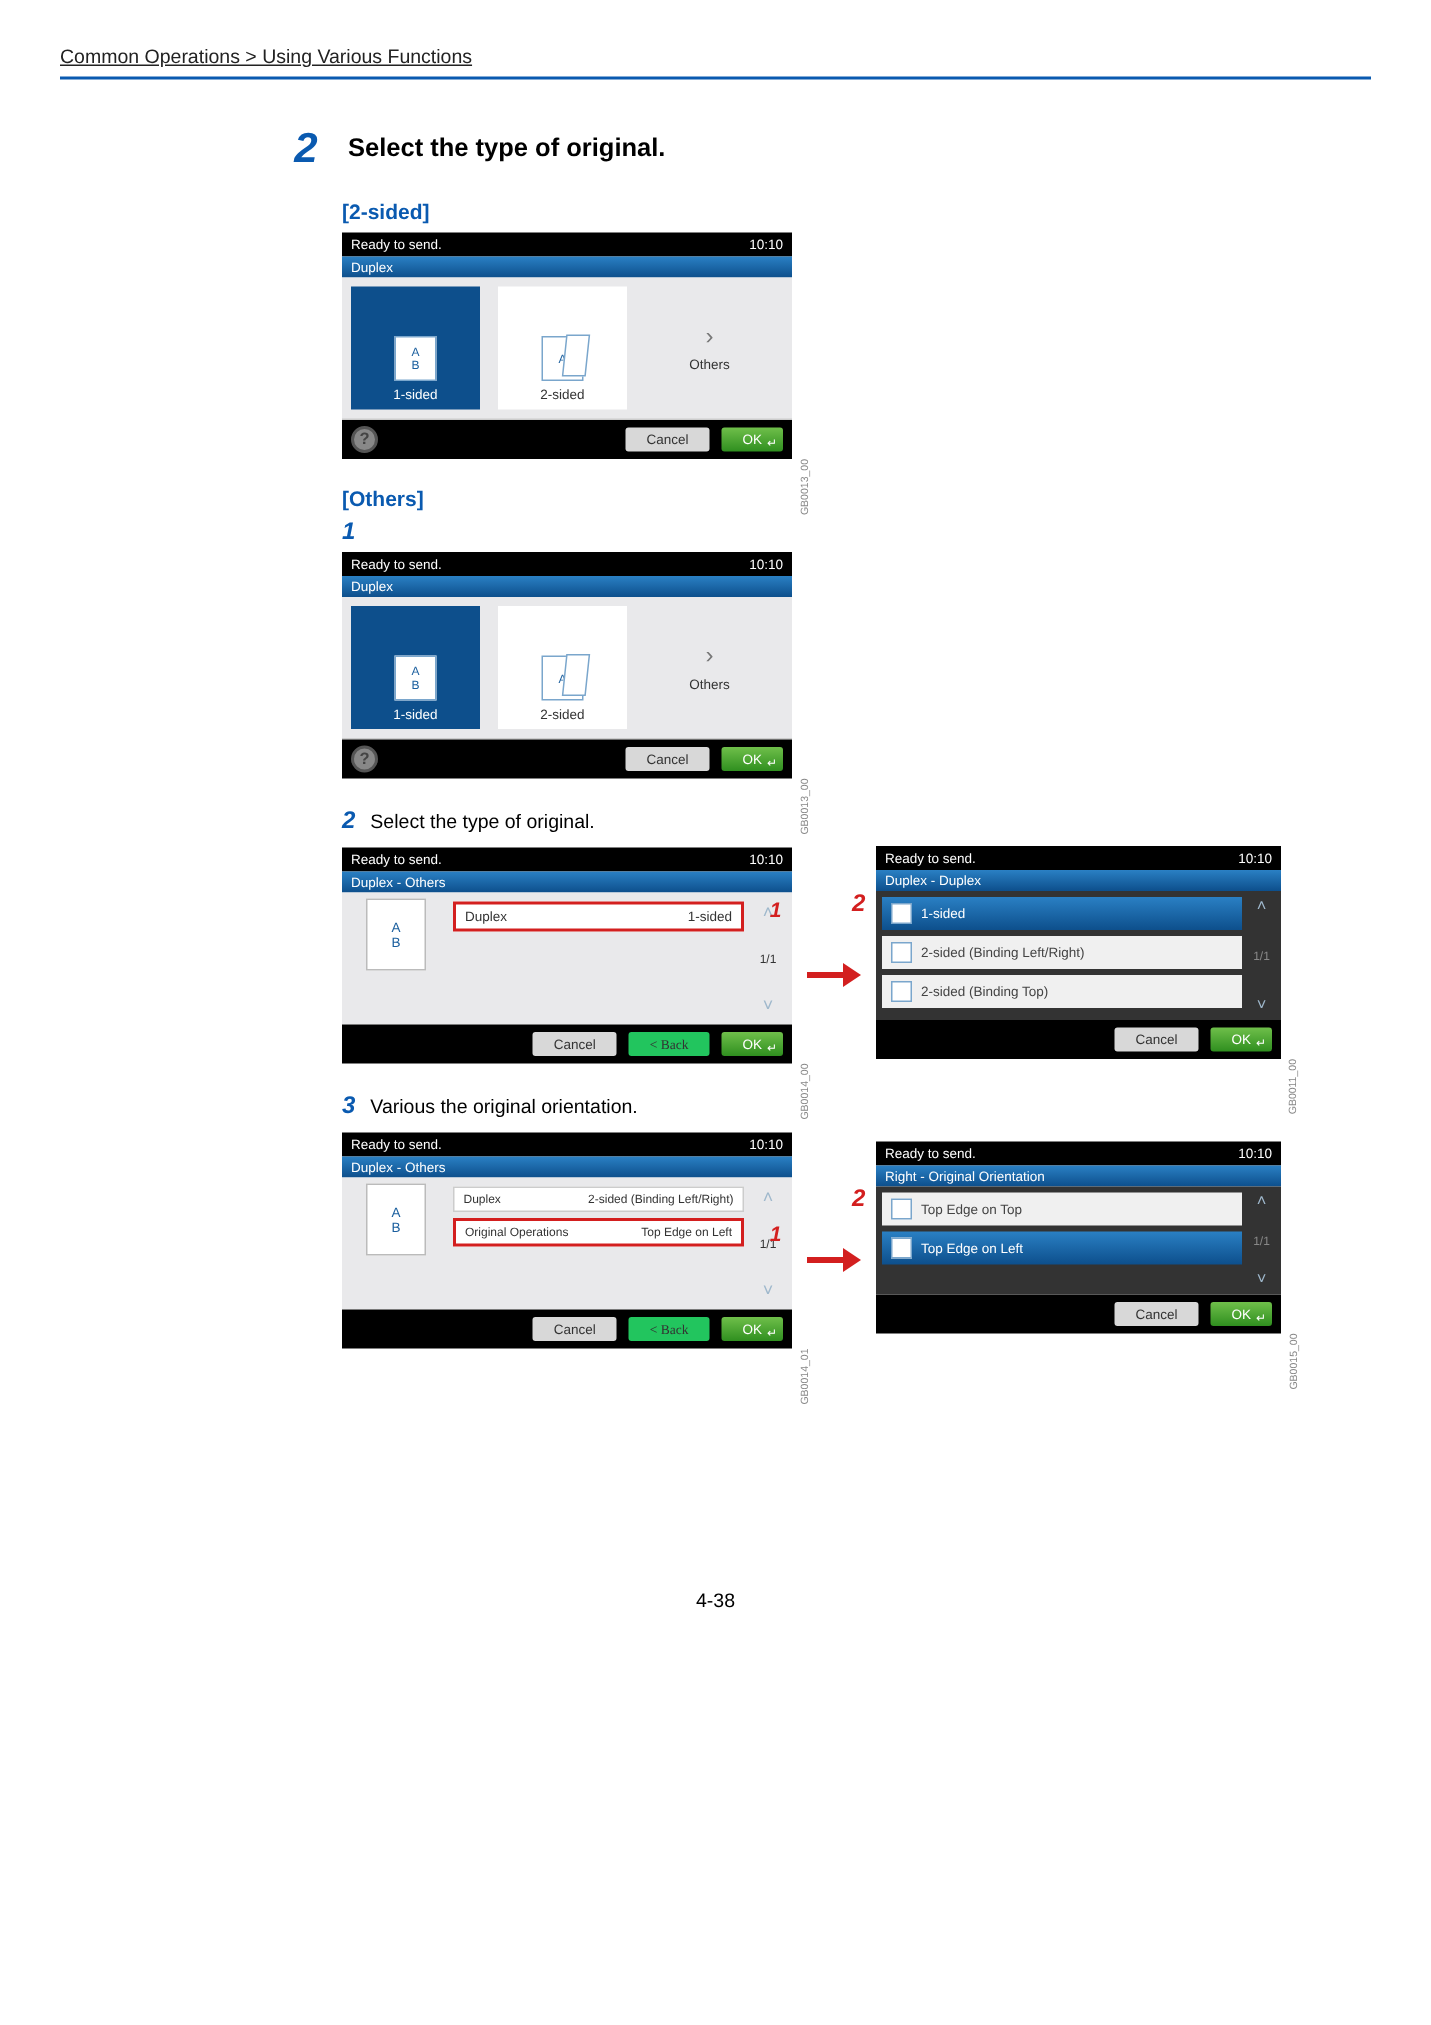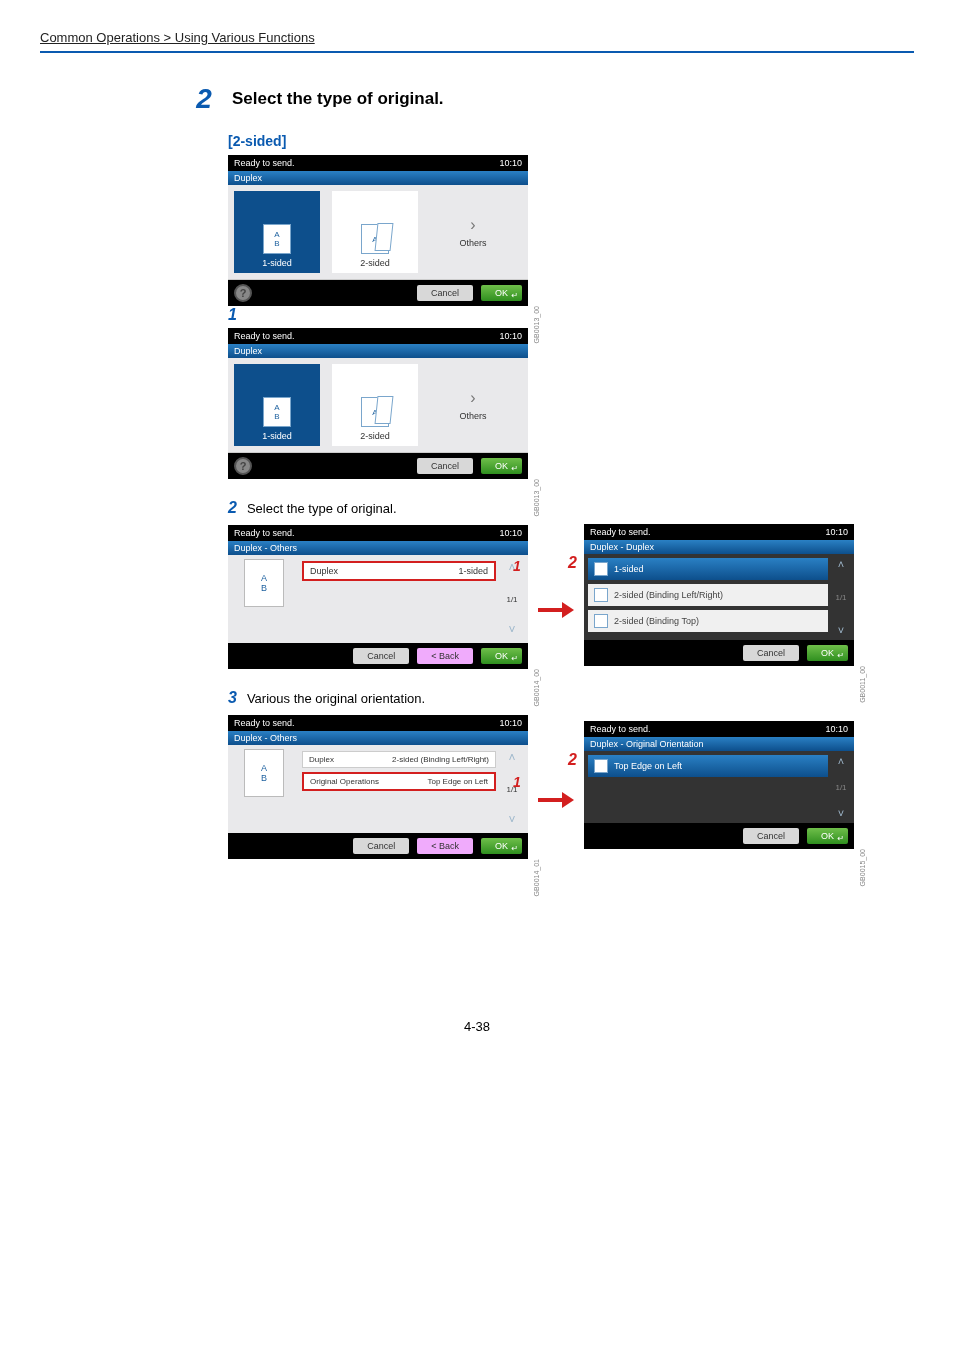--- a/index.html
+++ b/index.html
@@ -158,21 +158,21 @@
     color: #fff;
     position: relative;
   }
   .btn-ok::after {
     content: "↵";
     position: absolute;
     right: 4px;
     bottom: 1px;
     font-size: 8px;
   }
-  .btn-back { background: #f0abfc; color: #333; }
+  .btn-back { background: #22c55e; color: #333; font-family: Liberation Serif, serif; }
   .panel-side-id {
     position: absolute;
     right: -12px;
     bottom: 0;
     font-size: 7px;
     color: #888;
     transform: rotate(-90deg);
     transform-origin: right bottom;
   }
 
@@ -367,20 +367,21 @@
     </div>
     <div class="panel-footer">
       <div class="help-circle">?</div>
       <div class="btn btn-cancel">Cancel</div>
       <div class="btn btn-ok">OK</div>
     </div>
     <div class="panel-side-id">GB0013_00</div>
   </div>
 
   
+  <div class="sub-heading">[Others]</div>
 
   <div class="num-blue">1</div>
 
   <div class="panel">
     <div class="panel-top">
       <span>Ready to send.</span>
       <span>10:10</span>
     </div>
     <div class="panel-tab">Duplex</div>
     <div class="panel-body">
@@ -531,22 +532,26 @@
 
     <div class="arrow-right"></div>
 
     <div style="position:relative;">
       <div class="num-red" style="position:absolute; left:-16px; top:30px;">2</div>
       <div class="sel-panel">
         <div class="panel-top">
           <span>Ready to send.</span>
           <span>10:10</span>
         </div>
-        <div class="panel-tab">Duplex - Original Orientation</div>
+        <div class="panel-tab">Right - Original Orientation</div>
         <div class="sel-body">
+          <div class="sel-item">
+            <span class="sel-icon"></span>
+            <span>Top Edge on Top</span>
+          </div>
           <div class="sel-item selected">
             <span class="sel-icon"></span>
             <span>Top Edge on Left</span>
           </div>
           <div class="sel-pager">
             <span class="pg-arrow">˄</span>
             <span>1/1</span>
             <span class="pg-arrow">˅</span>
           </div>
         </div>

